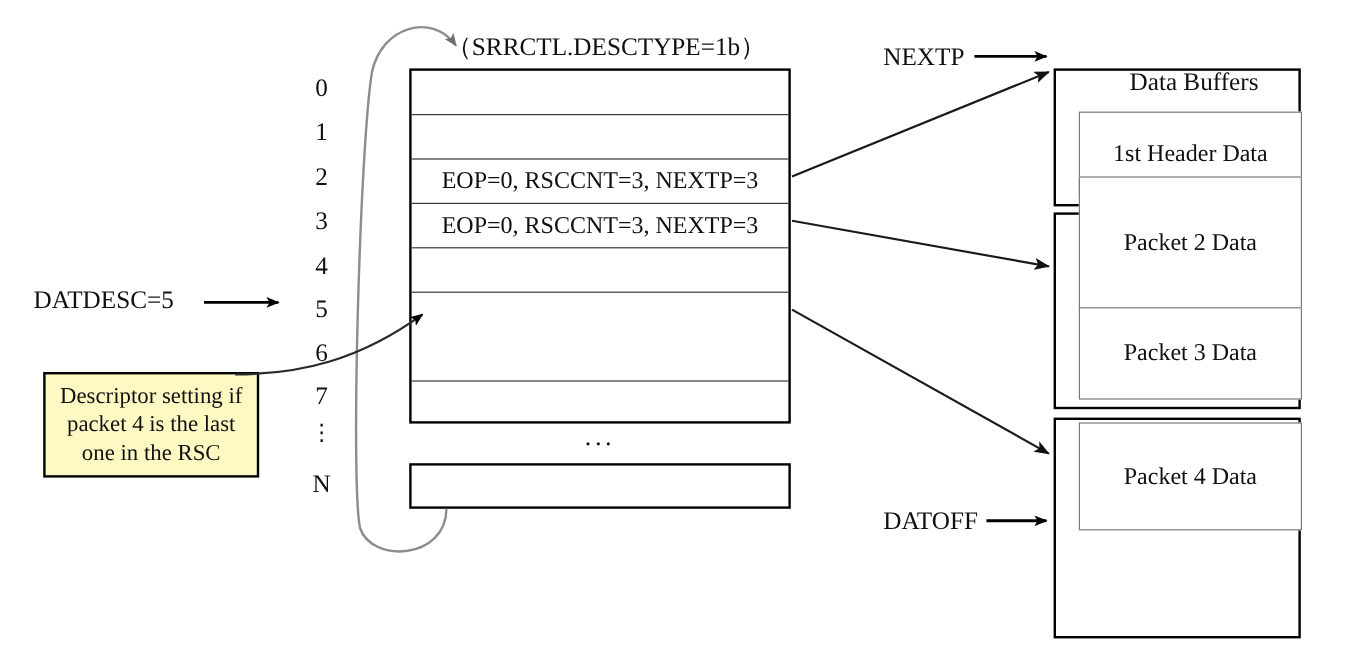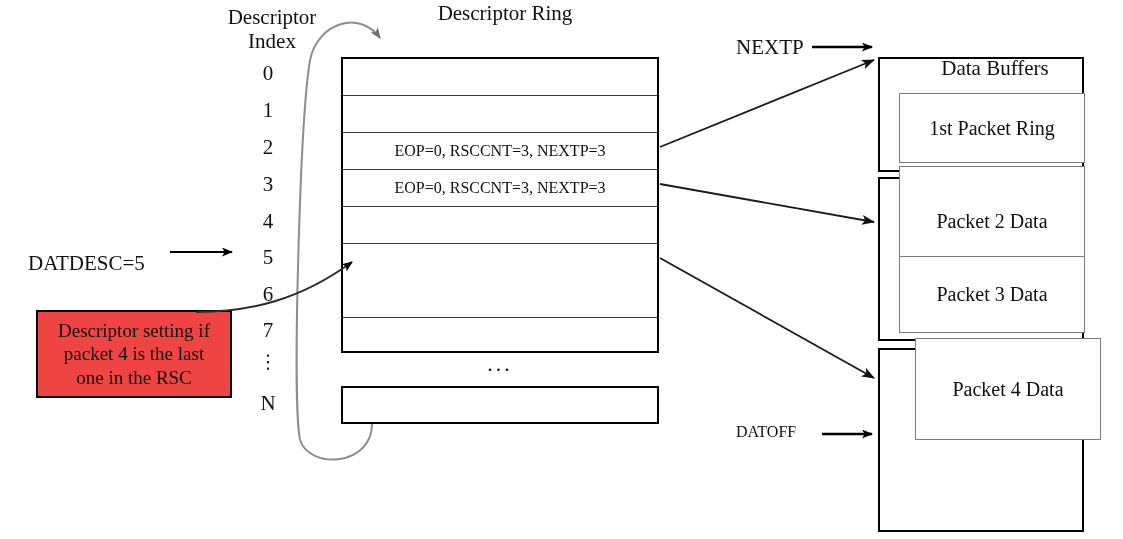--- a/index.html
+++ b/index.html
@@ -57,21 +57,21 @@
     width: 318px; height: 296px;
     border: 2.2px solid #000;
     box-sizing: border-box;
     background: #fff;
   }
   .ring-row {
     position: absolute;
     left: 0; right: 0;
     box-sizing: border-box;
     border-bottom: 1.6px solid #3a3a3a;
-    font-size: 16px;
+    font-size: 20px;
     text-align: center;
     color: #101010;
     display: flex;
     align-items: center;
     justify-content: center;
     white-space: pre;
   }
   .ring-row.last { border-bottom: none; }
   #ring-ellipsis {
     left: 341px; top: 352px; width: 318px;
@@ -80,50 +80,50 @@
   #descriptor-ring-tail {
     position: absolute;
     left: 341px; top: 386px;
     width: 318px; height: 38px;
     border: 2.2px solid #000;
     box-sizing: border-box;
     background: #fff;
   }
   
   #datdesc-label {
-    left: 28px; top: 252px; width: 170px;
+    left: 28px; top: 239px; width: 170px;
     font-size: 21px; text-align: left;
   }
   
   #callout-box {
     position: absolute;
     left: 36px; top: 310px;
-    width: 196px; height: 88px;
+    width: 180px; height: 88px;
     border: 2px solid #000;
     box-sizing: border-box;
-    background: #ef4444;
+    background: #fef9c3;
     display: flex;
     align-items: center;
     justify-content: center;
   }
   #callout-text {
     position: static;
     font-size: 19px;
     text-align: center;
     line-height: 1.22;
     white-space: pre-line;
   }
   
   #hptr-label {
     left: 736px; top: 36px; width: 90px;
     font-size: 21px; text-align: left;
   }
   #datoff-label {
     left: 736px; top: 423px; width: 110px;
-    font-size: 16px; text-align: left;
+    font-size: 21px; text-align: left;
   }
   
   .buffer-frame {
     position: absolute;
     border: 2.4px solid #000;
     box-sizing: border-box;
     background: transparent;
   }
   
   .buffer-seg {
@@ -145,25 +145,23 @@
     left: 0; top: 0;
     width: 1123px; height: 539px;
     pointer-events: none;
   }
 </style>
 </head>
 <body>
 
 <div id="diagram-root">
 
-  <div class="lbl" id="descriptor-index-title">Descriptor
-Index</div>
-
-  <div class="lbl" id="ring-title">Descriptor Ring</div>
-
+
+
+  <div class="lbl" id="ring-subtitle">（SRRCTL.DESCTYPE=1b）</div>
 
   <div class="lbl" id="data-buffers-title">Data Buffers</div>
 
   <div class="index-cell" style="top:61px">0</div>
   <div class="index-cell" style="top:98px">1</div>
   <div class="index-cell" style="top:135px">2</div>
   <div class="index-cell" style="top:172px">3</div>
   <div class="index-cell" style="top:209px">4</div>
   <div class="index-cell" style="top:245px">5</div>
   <div class="index-cell" style="top:282px">6</div>
@@ -196,24 +194,24 @@
   </div>
 
   <div class="lbl" id="hptr-label">NEXTP</div>
 
   <div class="lbl" id="datoff-label">DATOFF</div>
 
   <div class="buffer-frame" style="left:878px; top:57px;  width:206px; height:115px;"></div>
   <div class="buffer-frame" style="left:878px; top:177px; width:206px; height:164px;"></div>
   <div class="buffer-frame" style="left:878px; top:348px; width:206px; height:184px;"></div>
 
-  <div class="buffer-seg" style="top:93px;  height:70px;">1st Packet Ring</div>
-  <div class="buffer-seg" style="top:166px; height:111px;">Packet 2 Data</div>
+  <div class="buffer-seg" style="top:93px;  height:70px;">1st Header Data</div>
+  <div class="buffer-seg" style="top:147px; height:111px;">Packet 2 Data</div>
   <div class="buffer-seg" style="top:256px; height:77px;font-family:Liberation Serif, serif;">Packet 3 Data</div>
-  <div class="buffer-seg" style="top:338px; height:102px;margin-left:16px;">Packet 4 Data</div>
+  <div class="buffer-seg" style="top:352px; height:90px;">Packet 4 Data</div>
 
   <svg class="overlay" viewBox="0 0 1123 539">
     <defs>
       <marker id="arrowBlack" markerWidth="11" markerHeight="9" refX="10" refY="4.5" orient="auto" markerUnits="userSpaceOnUse">
         <path d="M0,0 L11,4.5 L0,9 L2.6,4.5 Z" fill="#000"></path>
       </marker>
       <marker id="arrowThin" markerWidth="13" markerHeight="10" refX="12" refY="5" orient="auto" markerUnits="userSpaceOnUse">
         <path d="M0,0 L13,5 L0,10 L3,5 Z" fill="#111"></path>
       </marker>
       <marker id="arrowGray" markerWidth="11" markerHeight="9" refX="10" refY="4.5" orient="auto" markerUnits="userSpaceOnUse">

